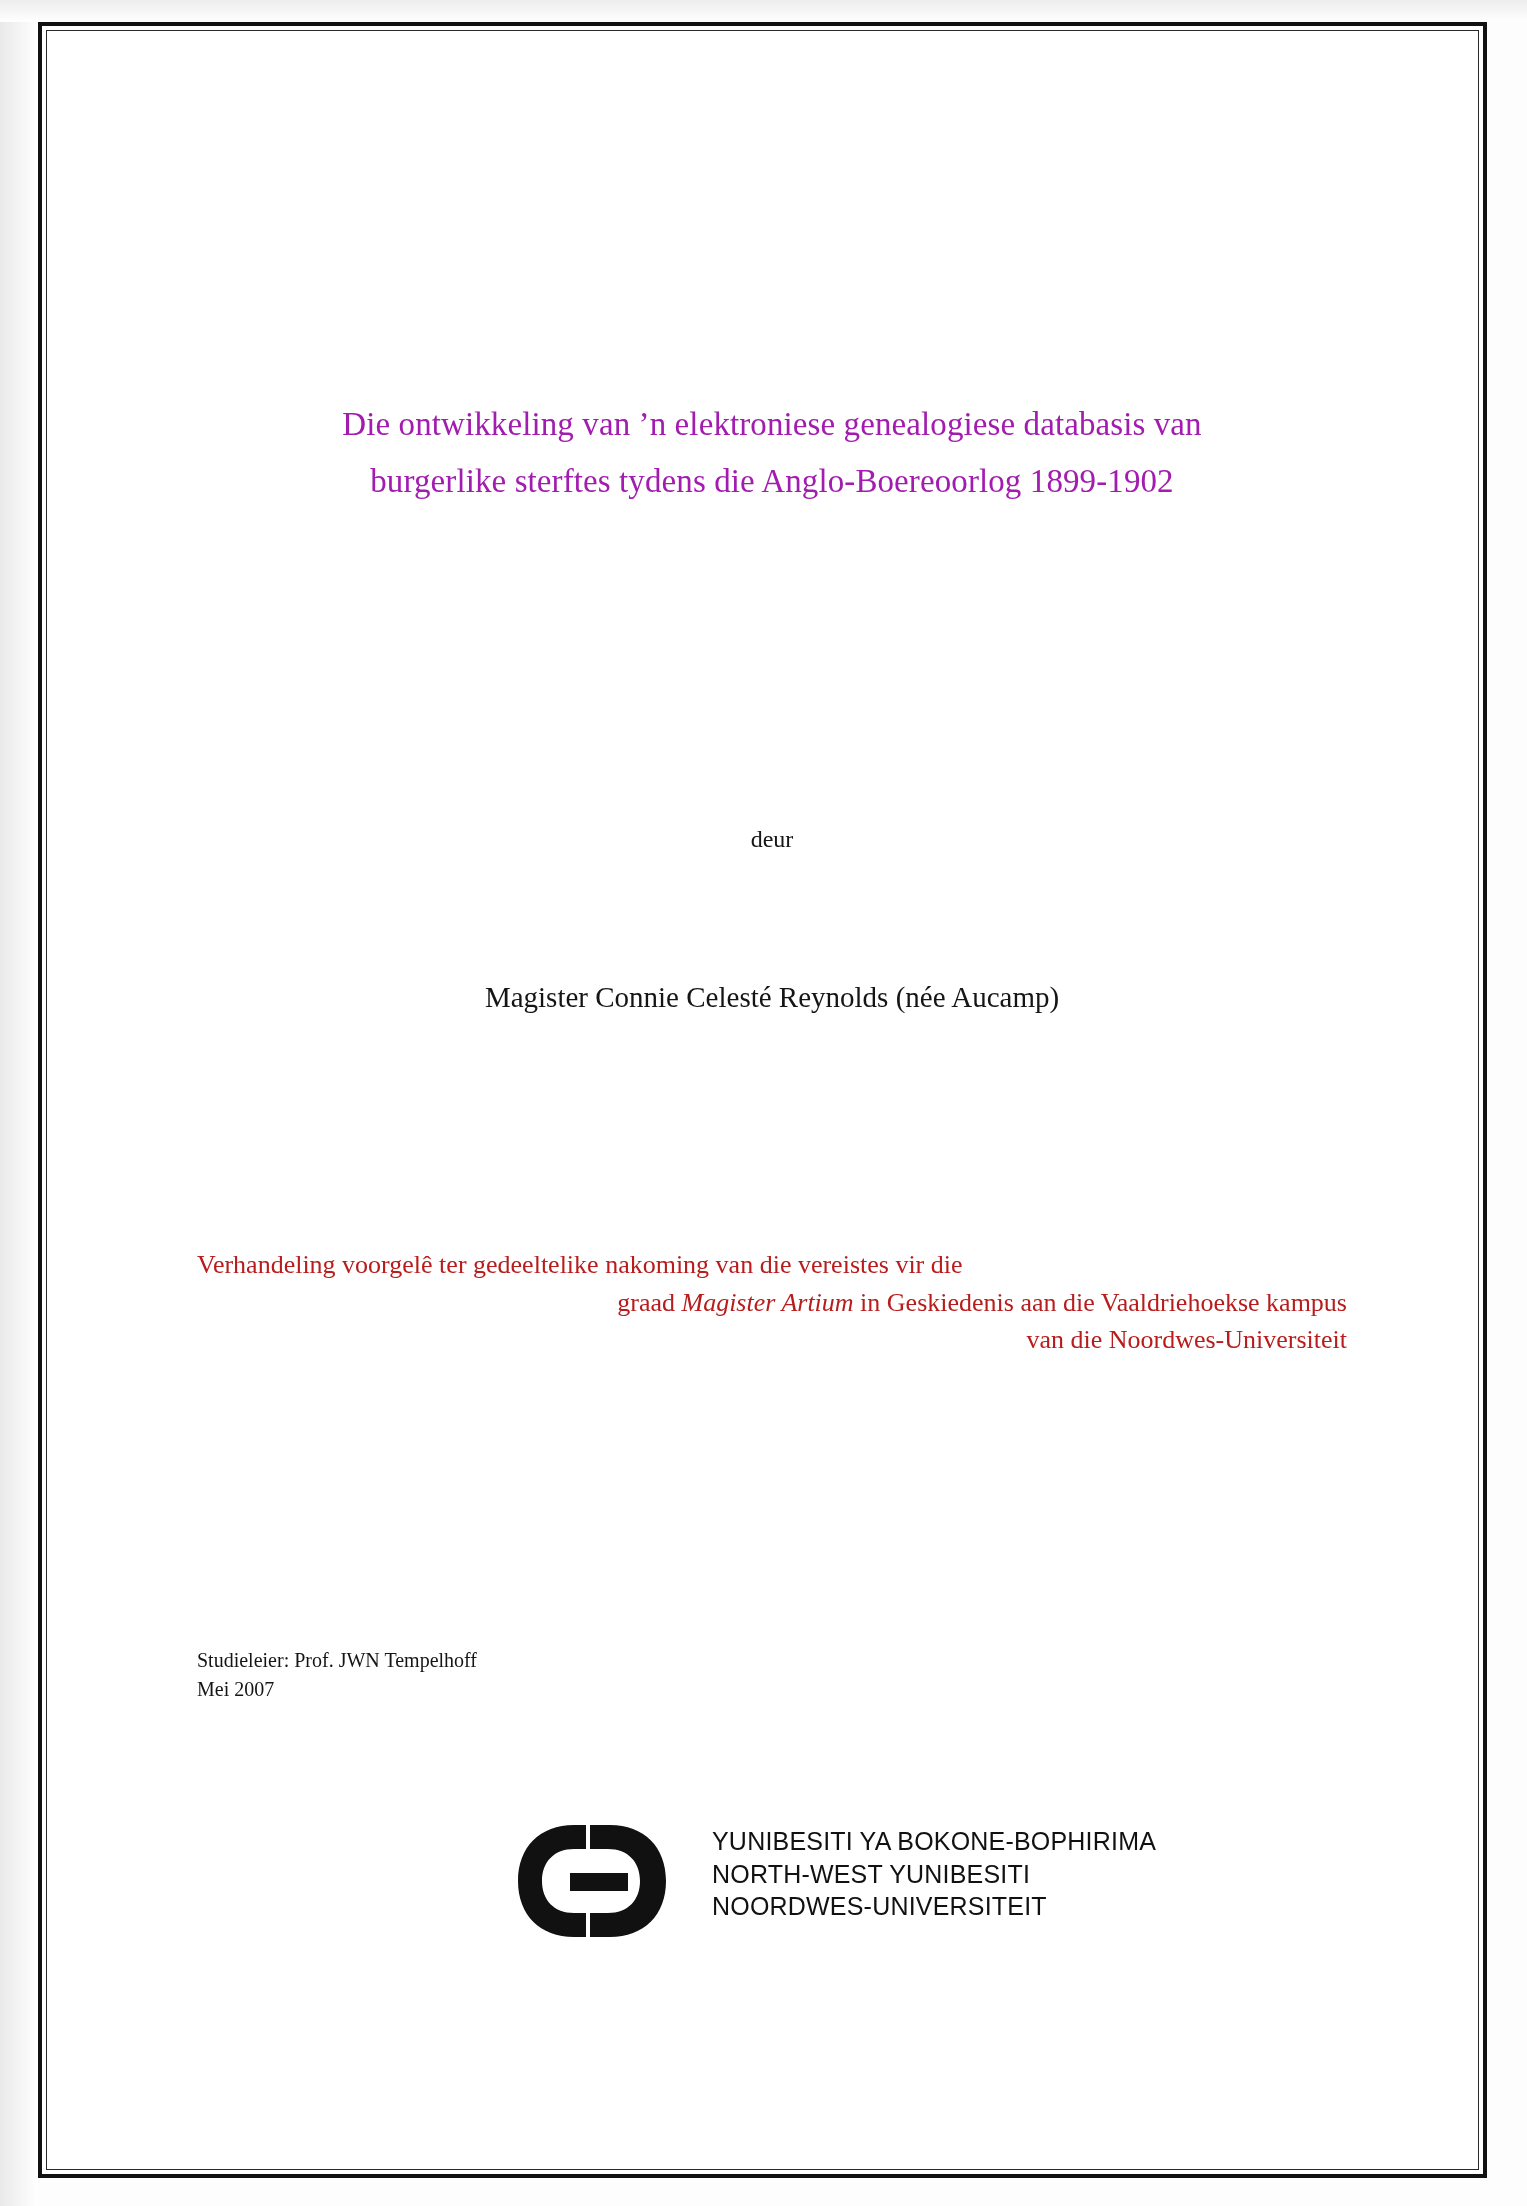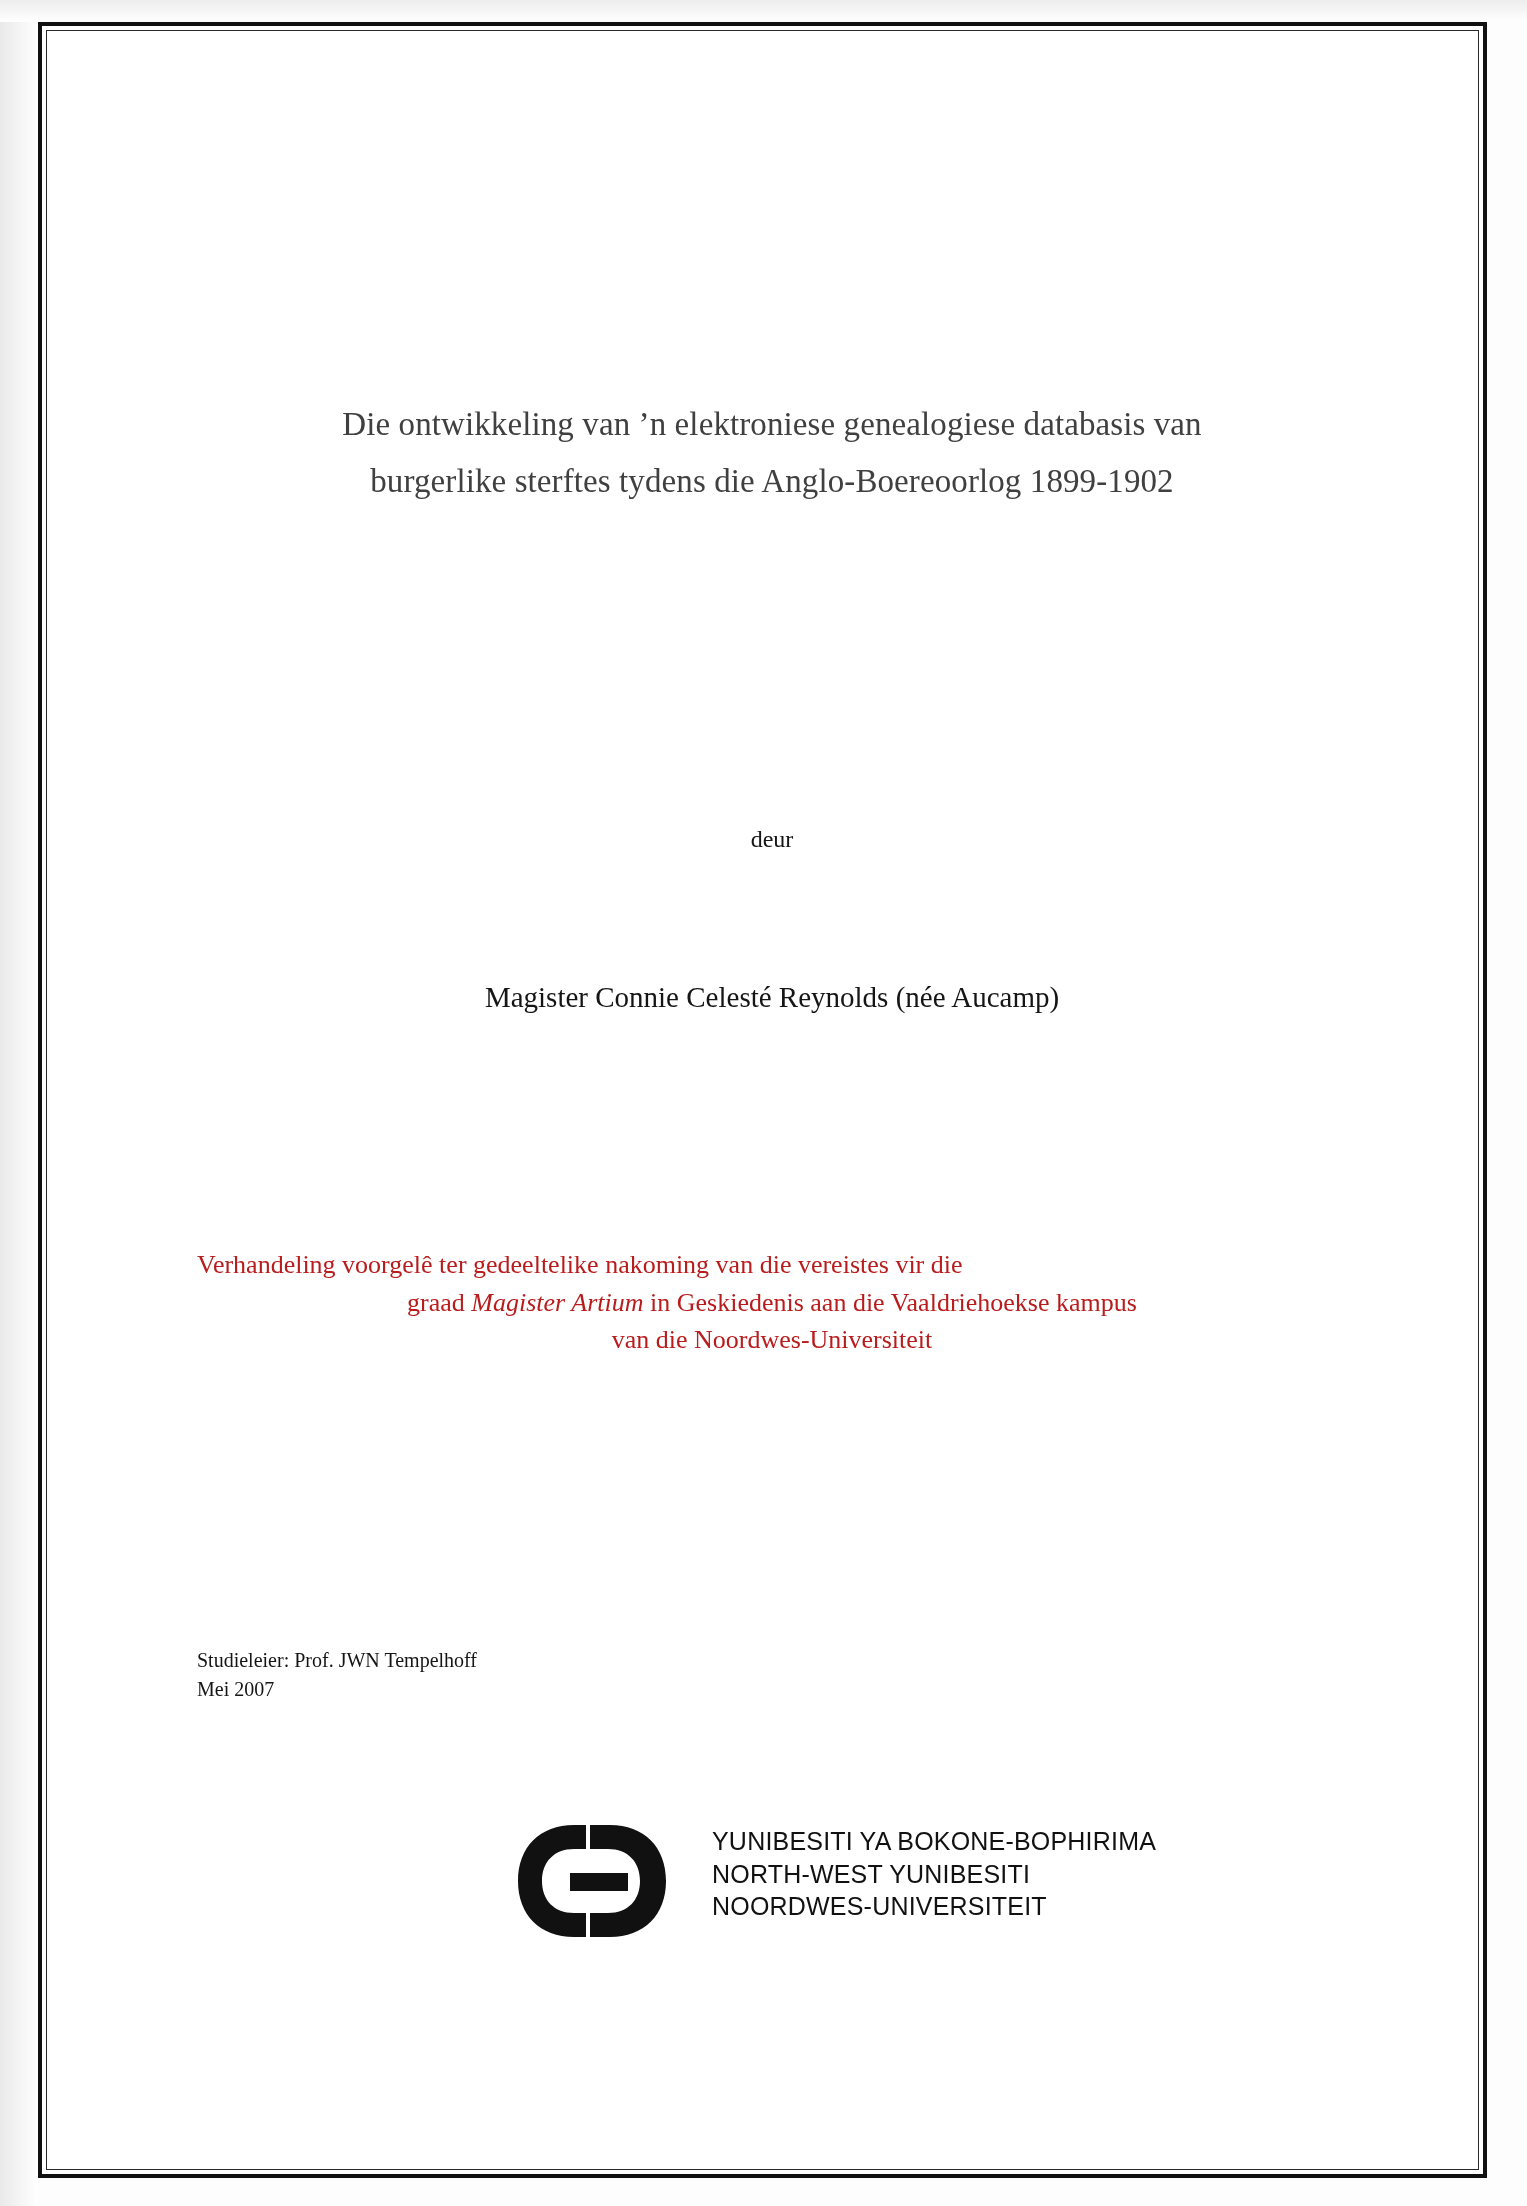--- a/index.html
+++ b/index.html
@@ -55,21 +55,21 @@
     position: absolute;
     top: 370px;
     left: 0;
     width: 1160px;
     text-align: center;
   }
   .title-line {
     font-size: 33px;
     line-height: 1.72;
     letter-spacing: 0.1px;
-    color: #404040;
+    color: #a21caf;
   }
 
   .byline-label {
     position: absolute;
     top: 800px;
     left: 0;
     width: 1160px;
     text-align: center;
     font-size: 24px;
     color: #151515;
@@ -92,21 +92,21 @@
     width: 1150px;
     font-size: 26px;
     line-height: 1.45;
     color: #b91c1c;
   }
   .statement .justified {
     text-align: justify;
     text-justify: inter-word;
   }
   .statement .plain {
-    text-align: center;
+    text-align: right;
   }
   .statement em {
     font-style: italic;
   }
 
   .supervisor-block {
     position: absolute;
     top: 1620px;
     left: 5px;
     width: 900px;

